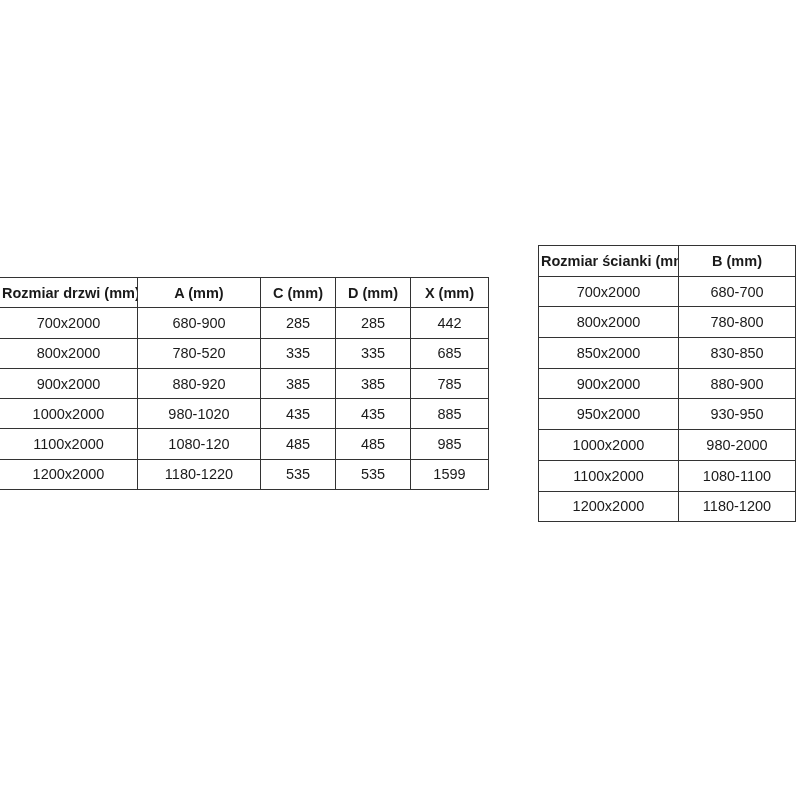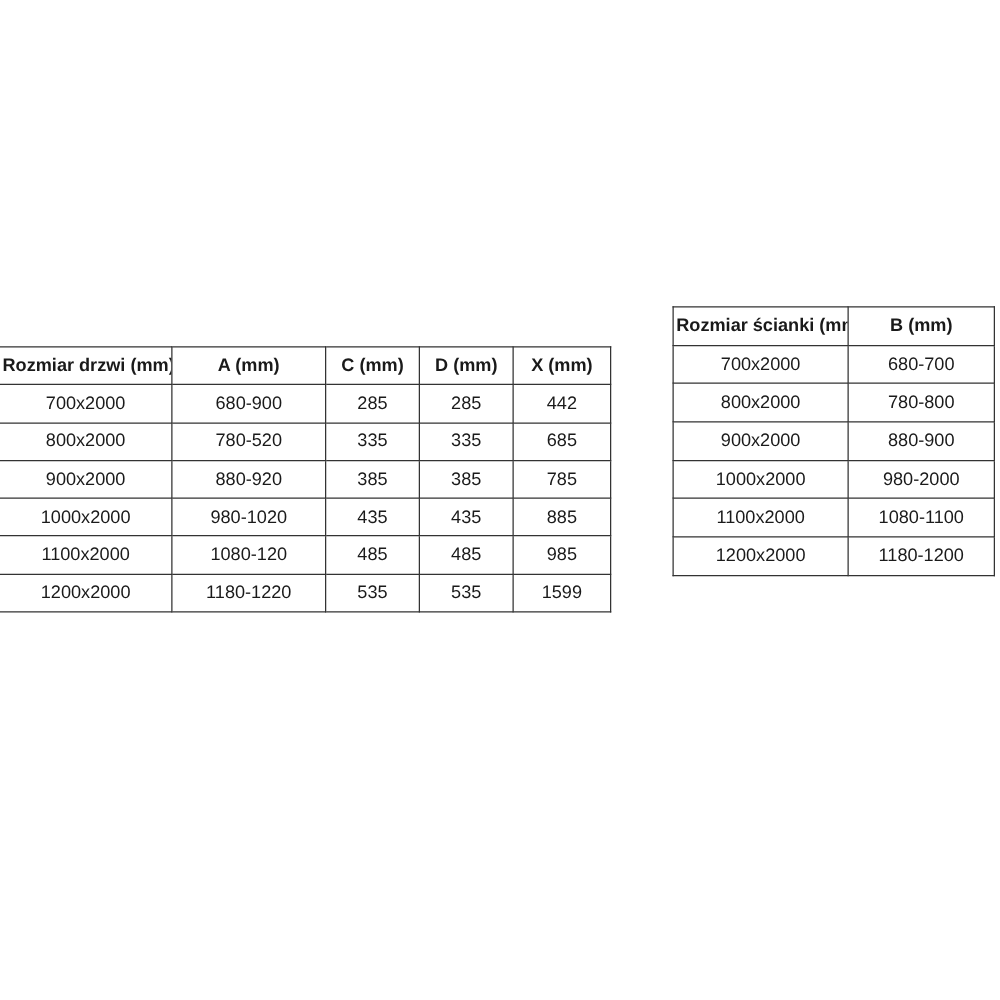--- a/index.html
+++ b/index.html
@@ -141,22 +141,30 @@
     <tbody>
         <tr>
           <td>700x2000</td>
           <td>680-700</td>
         </tr>
         <tr>
           <td>800x2000</td>
           <td>780-800</td>
         </tr>
         <tr>
+          <td>850x2000</td>
+          <td>830-850</td>
+        </tr>
+        <tr>
           <td>900x2000</td>
           <td>880-900</td>
+        </tr>
+        <tr>
+          <td>950x2000</td>
+          <td>930-950</td>
         </tr>
         <tr>
           <td>1000x2000</td>
           <td>980-2000</td>
         </tr>
         <tr>
           <td>1100x2000</td>
           <td>1080-1100</td>
         </tr>
         <tr>

